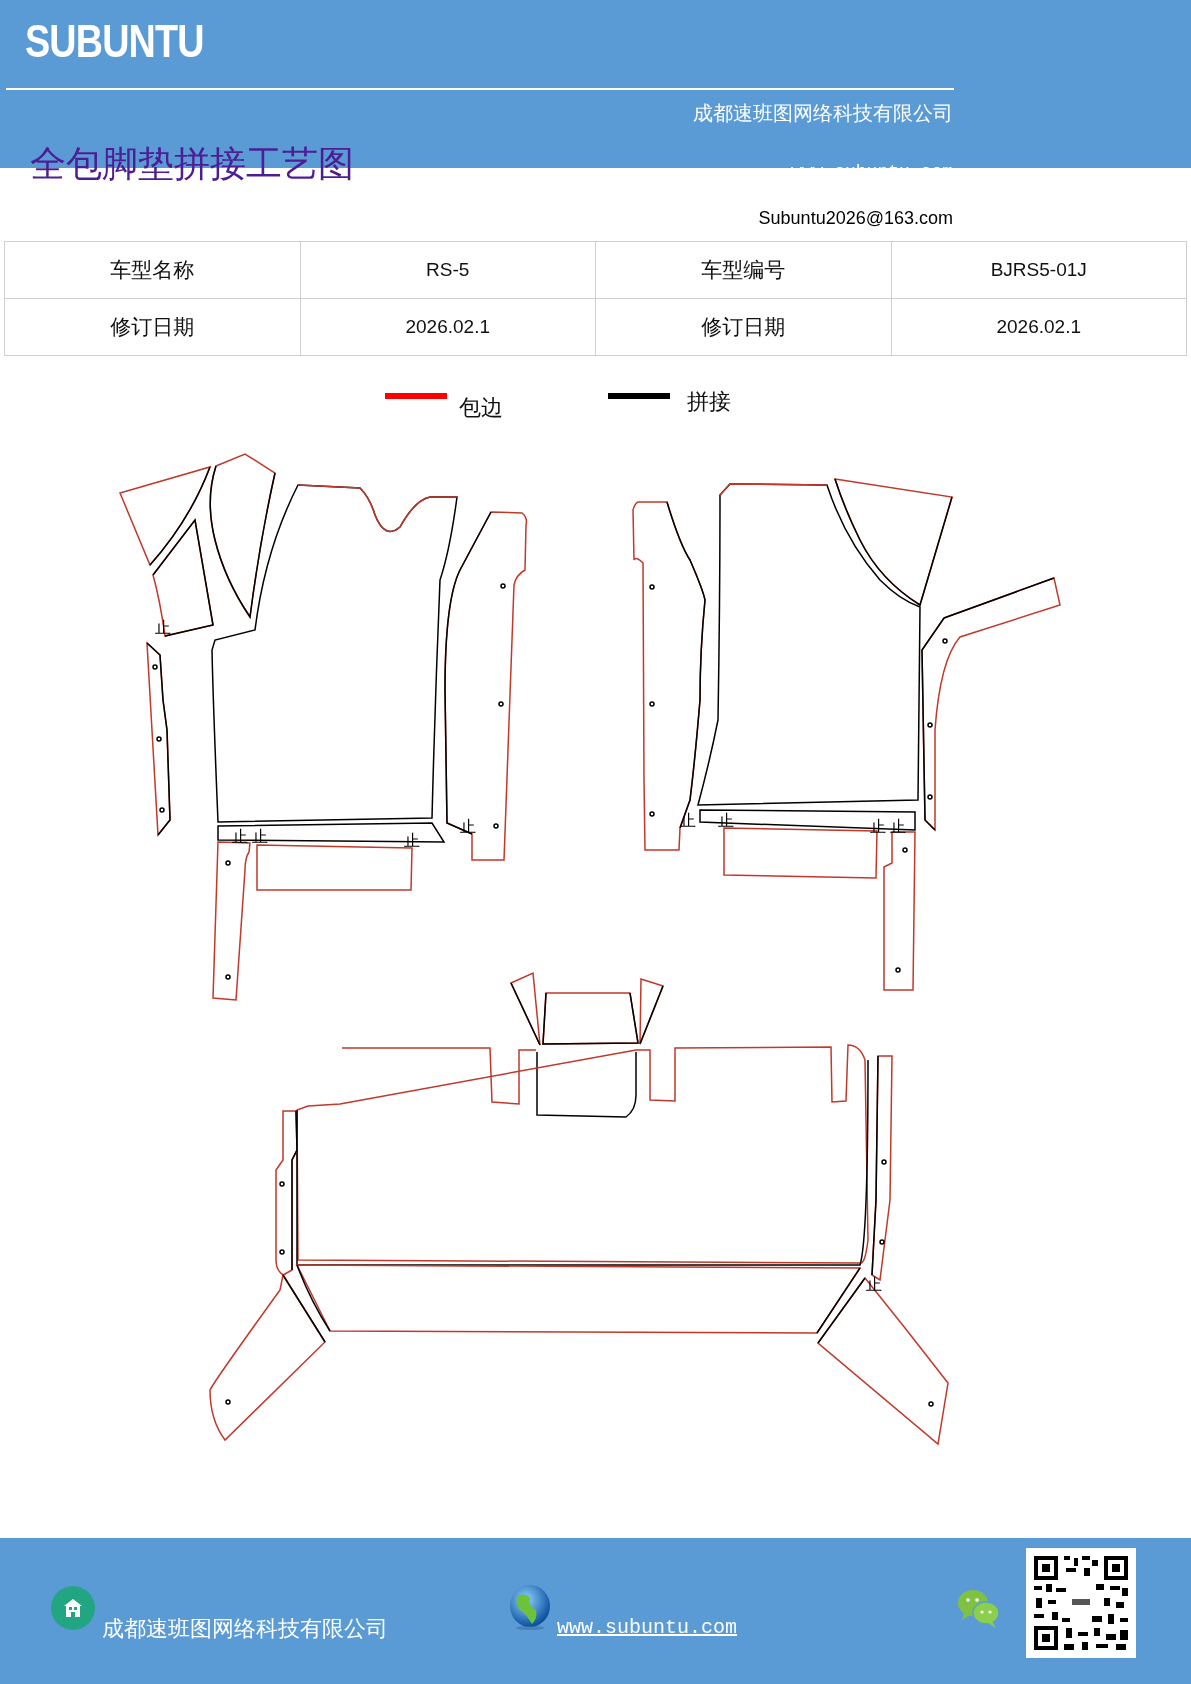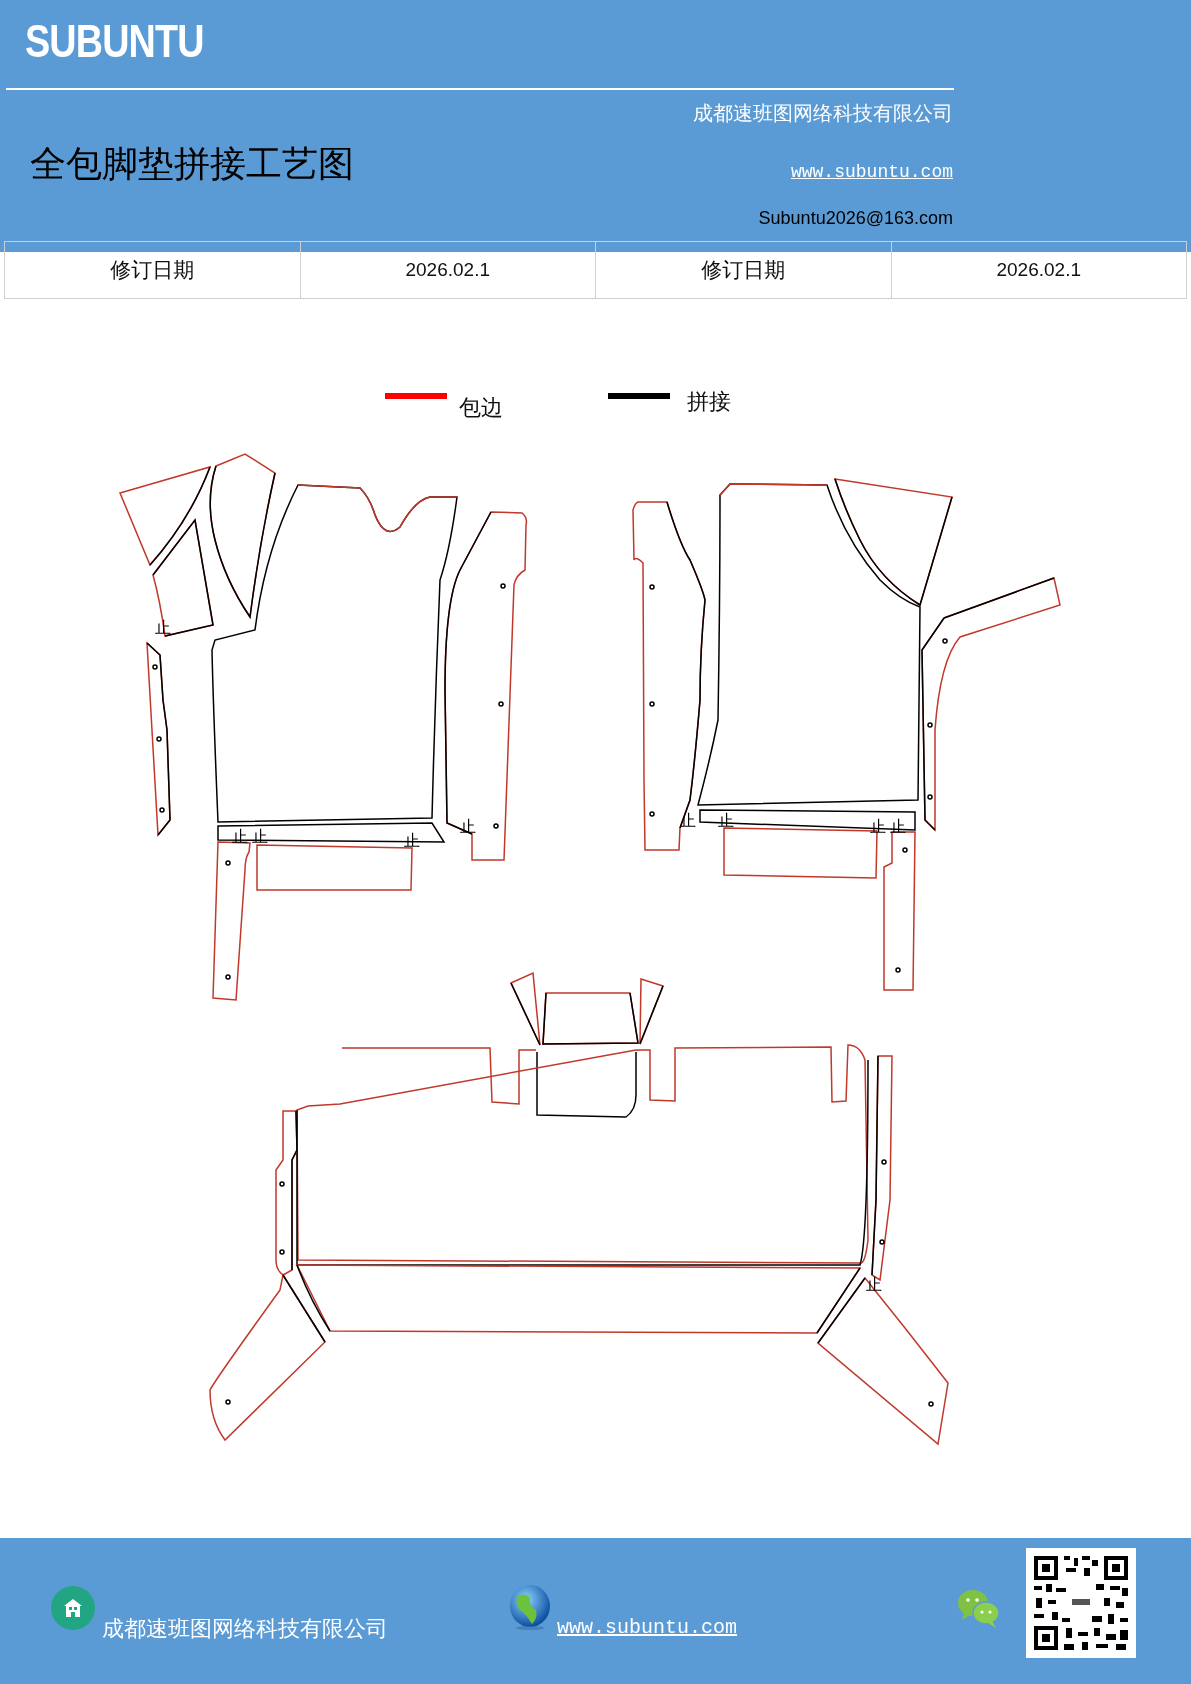--- a/index.html
+++ b/index.html
@@ -1,20 +1,20 @@
 <!DOCTYPE html>
 <html><head>
 <meta charset="utf-8">
 <style>
   html,body{margin:0;padding:0;}
   body{width:1191px;height:1684px;position:relative;background:#fff;font-family:"DejaVu Sans",sans-serif;overflow:hidden;}
-  .header{position:absolute;left:0;top:0;width:1191px;height:252px;background:#5b9bd5;}
+  .header{position:absolute;left:0;top:0;width:1191px;height:168px;background:#5b9bd5;}
   .brand{position:absolute;left:25px;top:14px;color:#fff;font-family:"Liberation Sans",sans-serif;font-weight:bold;font-size:46px;letter-spacing:-1px;transform:scaleX(0.82);transform-origin:left top;}
   .hline{position:absolute;left:6px;top:88px;width:948px;height:2px;background:#fff;}
-  .title{position:absolute;left:30px;top:140px;color:#000000;font-family:"DejaVu Serif",serif;font-size:36px;text-align:center;}
+  .title{position:absolute;left:30px;top:140px;color:#4c1d95;font-family:"DejaVu Serif",serif;font-size:36px;text-align:center;}
   .company{position:absolute;right:238px;top:100px;color:#fff;font-family:"DejaVu Serif",serif;font-size:20px;}
   .web{position:absolute;right:238px;top:162px;color:#fff;font-family:"Liberation Mono",monospace;font-size:18px;text-decoration:underline;}
   .mail{position:absolute;right:238px;top:208px;color:#000000;font-family:Liberation Sans, sans-serif;font-size:18px;}
   .sop{position:absolute;left:1000px;top:62px;color:#fff;font-family:"DejaVu Sans",sans-serif;font-weight:bold;font-size:82px;}
   table.info{position:absolute;left:4px;top:241px;width:1183px;border-collapse:collapse;}
   table.info td{border:1px solid #cfcfcf;height:54px;text-align:center;font-size:21px;color:#111;width:25%;}
   table.info td.lbl{font-family:"DejaVu Serif",serif;}
   table.info td.val{font-family:"Liberation Sans",sans-serif;font-size:19px;}
   .legend{position:absolute;top:384px;left:0;width:1191px;height:40px;}
   .lg-line{position:absolute;height:6px;}
@@ -32,20 +32,26 @@
   <div class="brand">SUBUNTU</div>
   <div class="hline"></div>
   <div class="title">全包脚垫拼接工艺图</div>
   <div class="company">成都速班图网络科技有限公司</div>
   <div class="web">www.subuntu.com</div>
   <div class="mail">Subuntu2026@163.com</div>
 </div>
 
 <table class="info">
   <tbody>
+      <tr>
+    <td class="lbl">车型名称</td>
+    <td class="val">RS-5</td>
+    <td class="lbl">车型编号</td>
+    <td class="val">BJRS5-01J</td>
+  </tr>
   <tr>
     <td class="lbl">修订日期</td>
     <td class="val">2026.02.1</td>
     <td class="lbl">修订日期</td>
     <td class="val">2026.02.1</td>
   </tr>
 </tbody>
   </table>
 
 <div class="legend">

